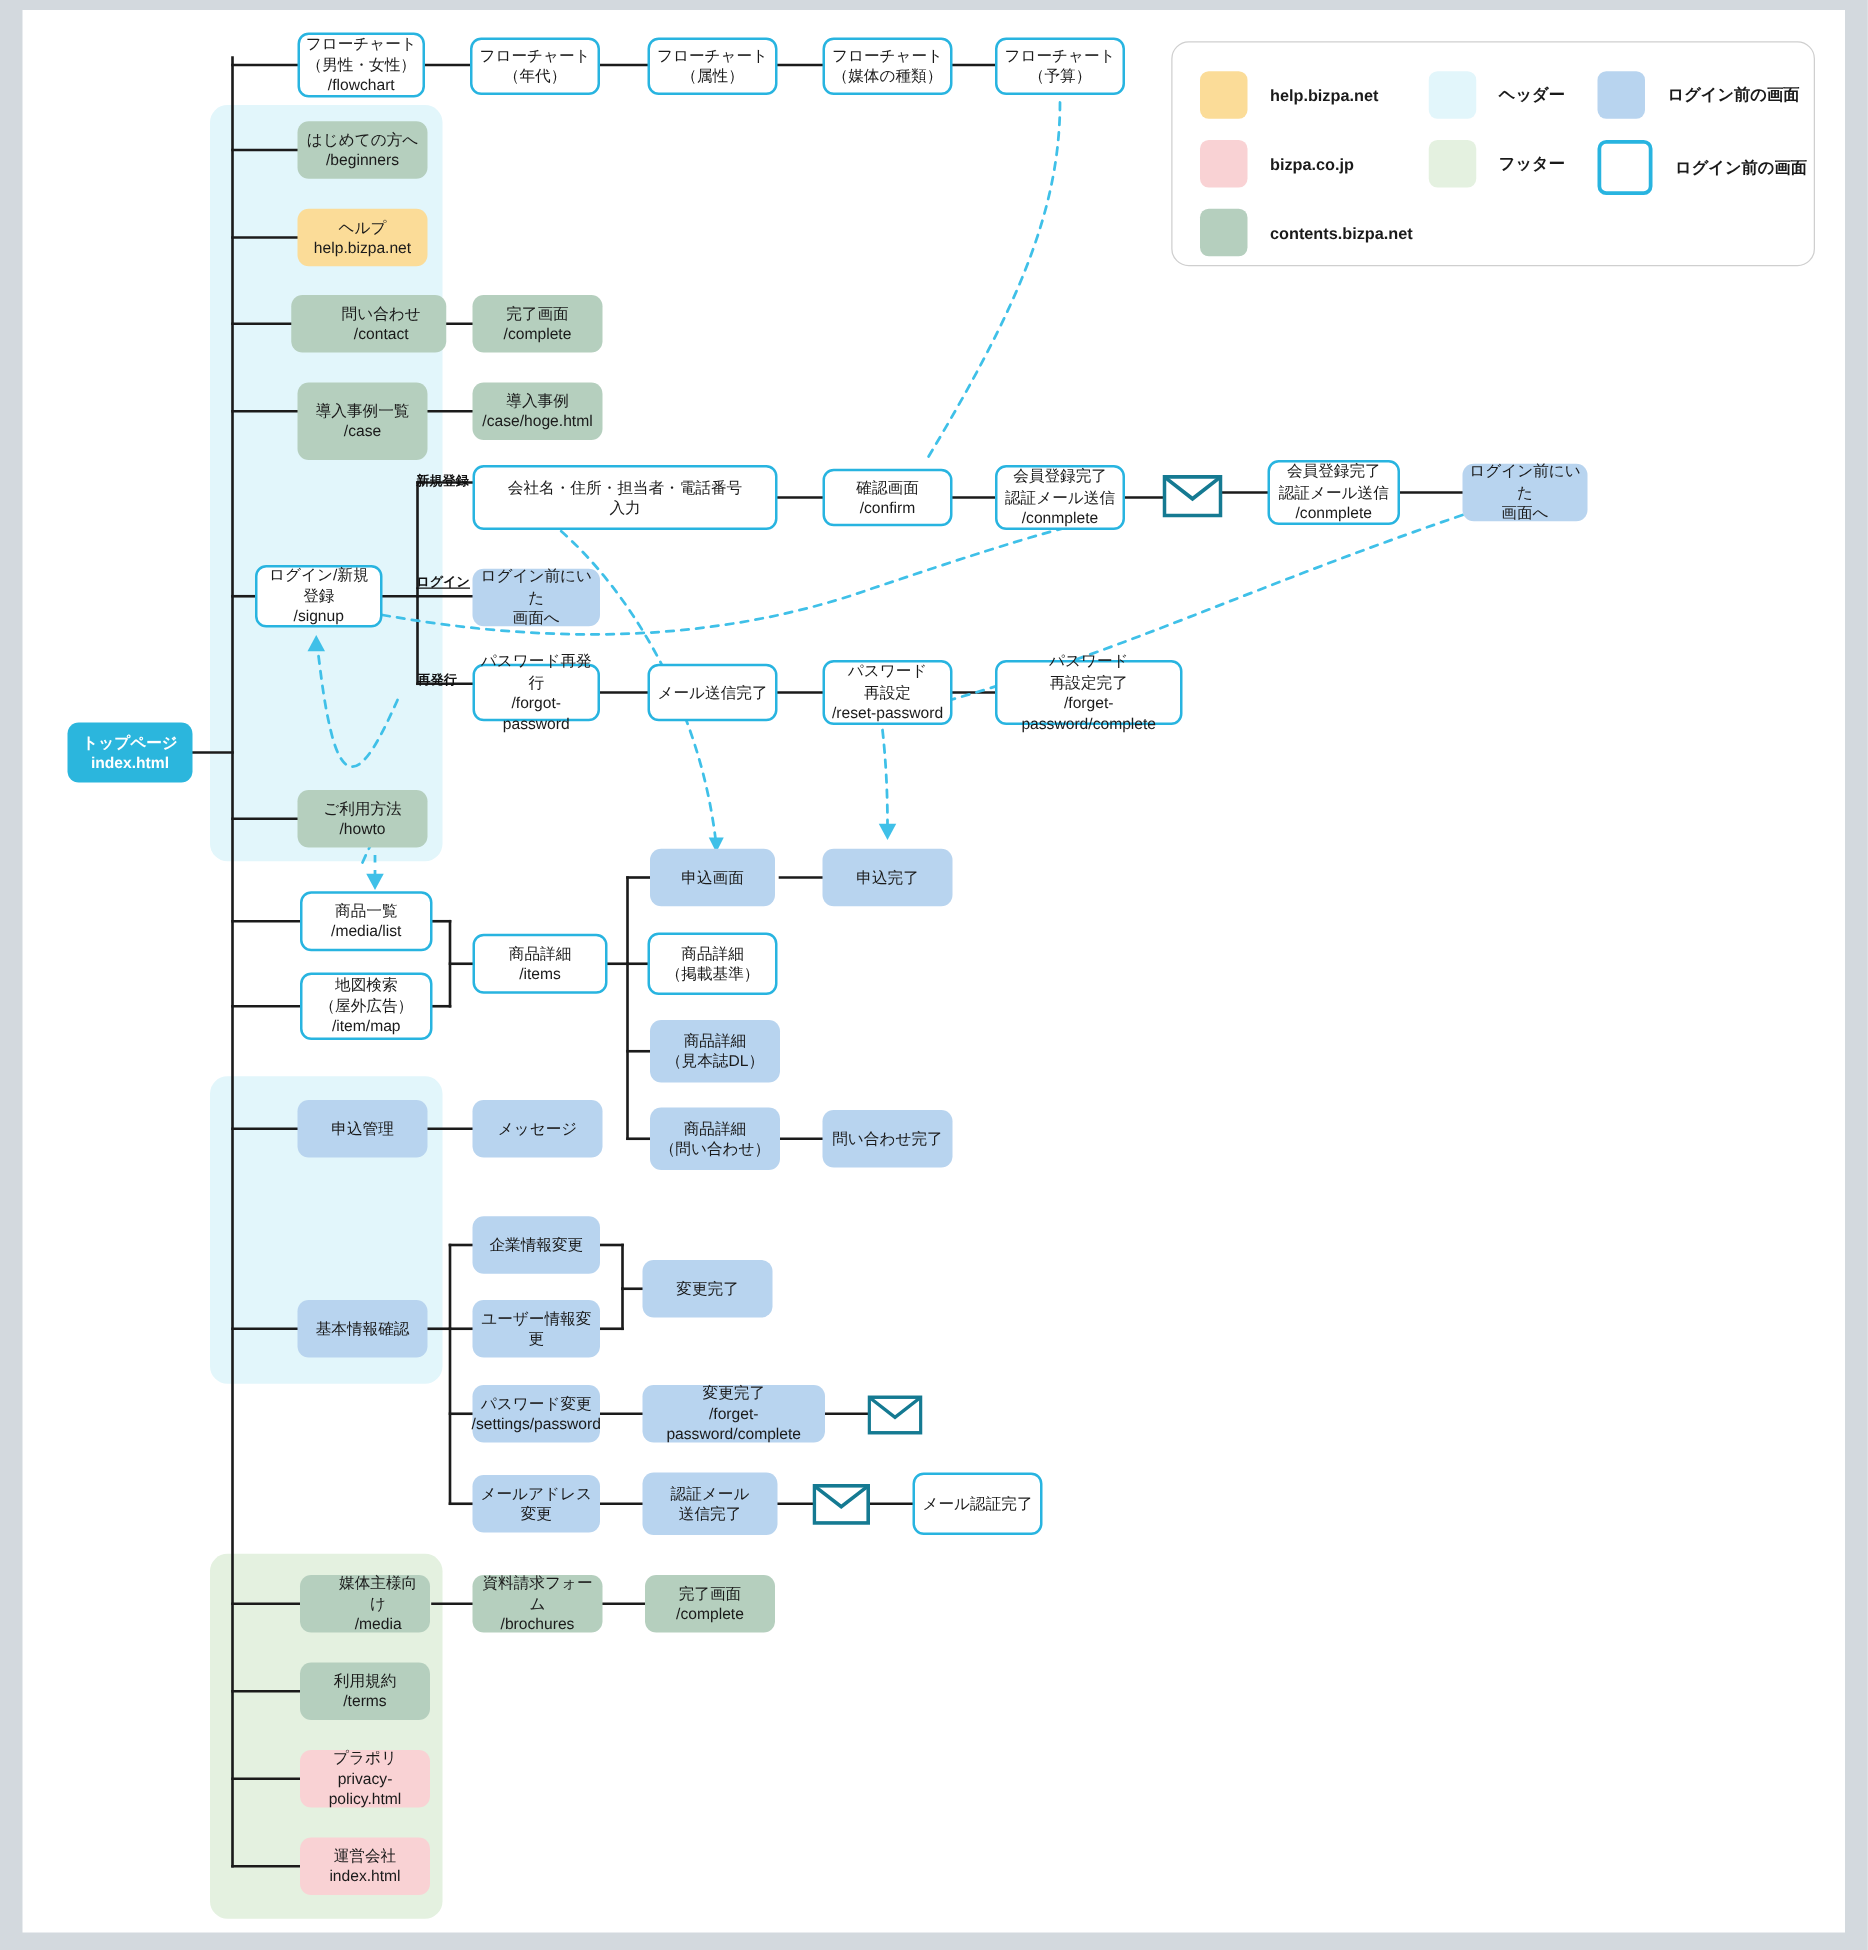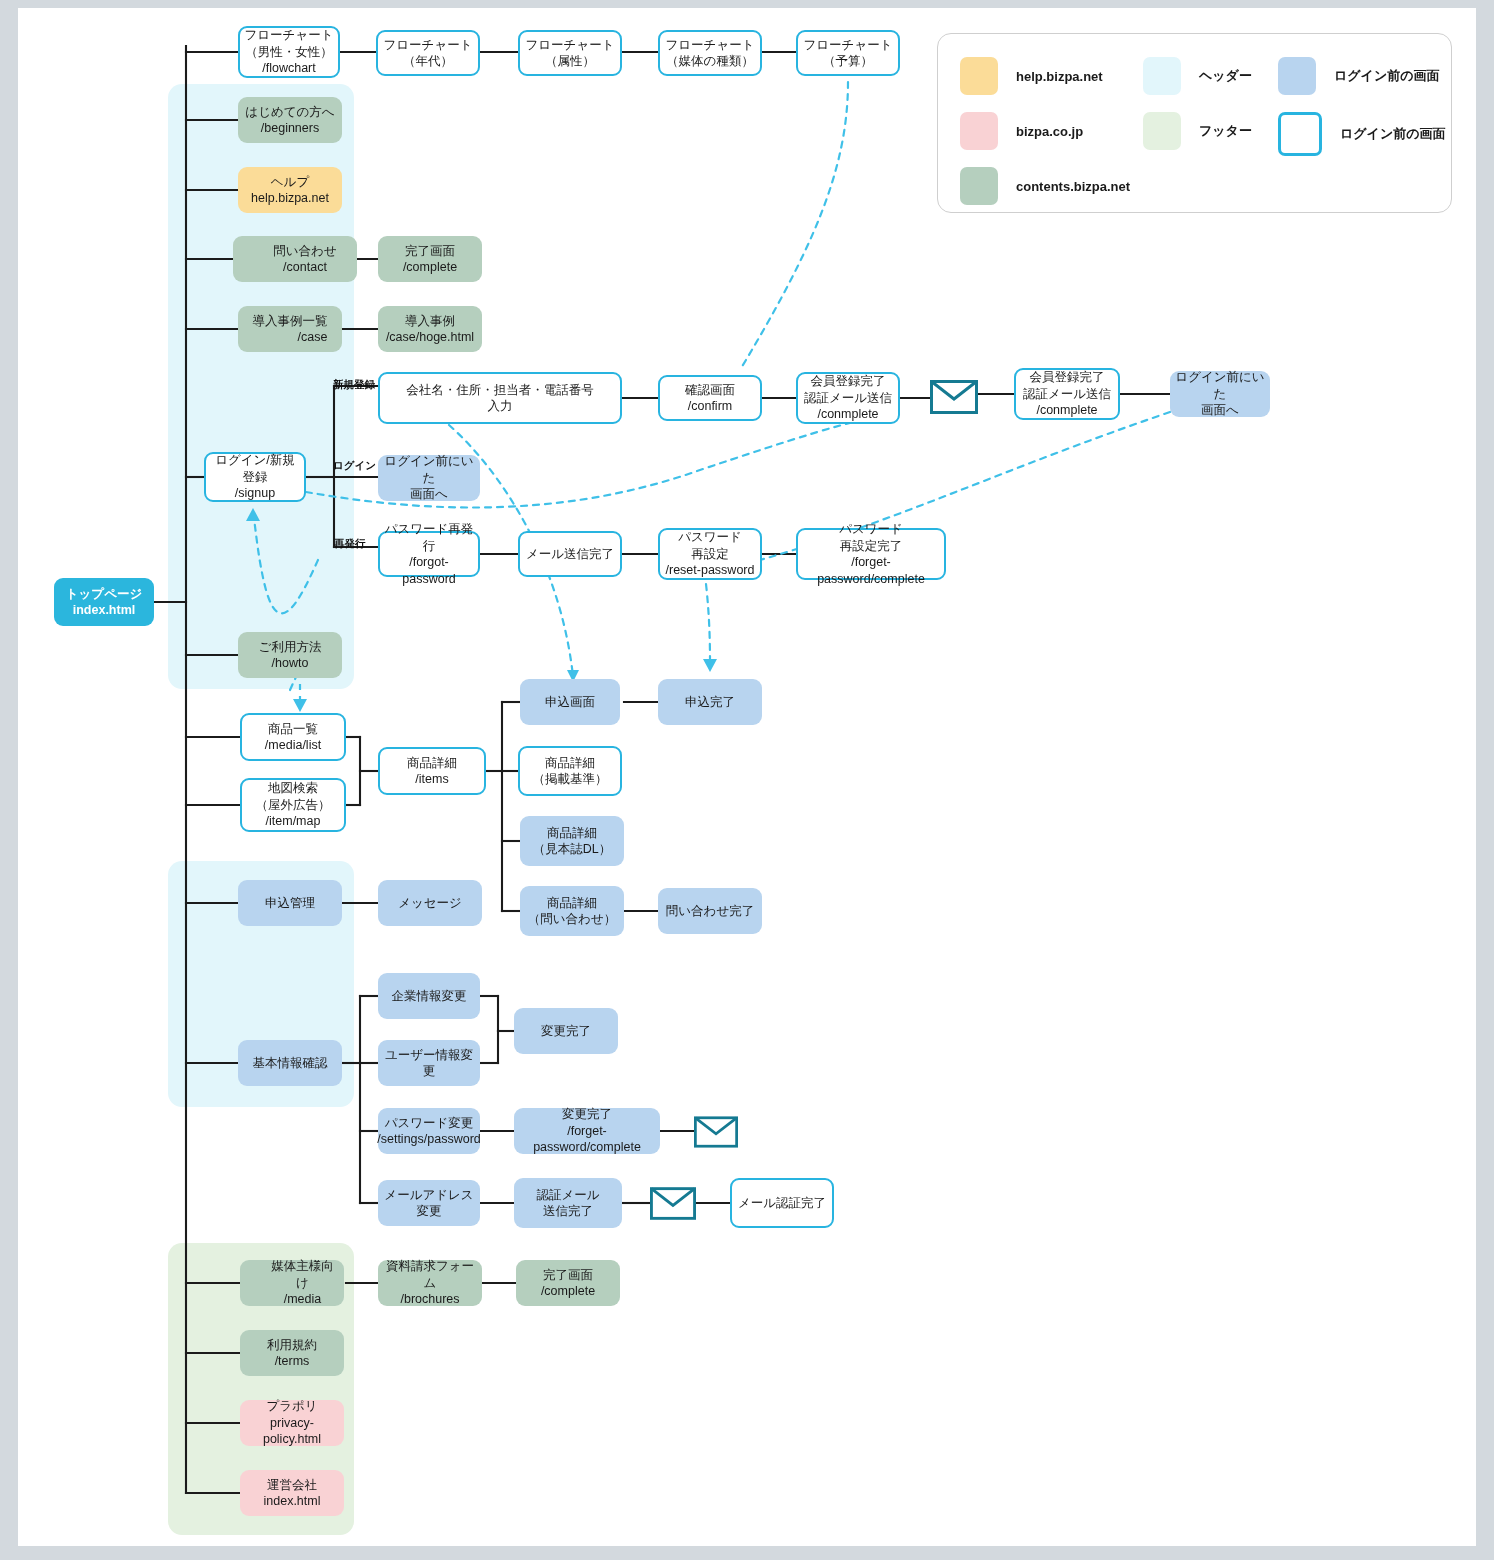--- a/index.html
+++ b/index.html
@@ -160,21 +160,21 @@
 （予算）</div>
 
   <div class="node n-contents" style="left:238px;top:97px;width:104px;height:46px;">はじめての方へ
 /beginners</div>
   <div class="node n-help" style="left:238px;top:167px;width:104px;height:46px;">ヘルプ
 help.bizpa.net</div>
   <div class="node n-contents" style="left:233px;top:236px;width:124px;height:46px;padding-left:24px;">問い合わせ
 /contact</div>
   <div class="node n-contents" style="left:378px;top:236px;width:104px;height:46px;">完了画面
 /complete</div>
-  <div class="node n-contents" style="left:238px;top:306px;width:104px;height:46px;text-align:right;">導入事例一覧
+  <div class="node n-contents" style="left:238px;top:306px;width:104px;height:62px;">導入事例一覧
 /case</div>
   <div class="node n-contents" style="left:378px;top:306px;width:104px;height:46px;">導入事例
 /case/hoge.html</div>
 
   <div class="node n-pre" style="left:204px;top:452px;width:102px;height:50px;">ログイン/新規登録
 /signup</div>
 
   <div class="node n-pre" style="left:378px;top:372px;width:244px;height:52px;">会社名・住所・担当者・電話番号
 入力</div>
   <div class="node n-pre" style="left:658px;top:375px;width:104px;height:46px;">確認画面
@@ -264,21 +264,21 @@
     </svg>
   </div>
   <div class="env" style="left:650px;top:1187px;">
     <svg width="46" height="33" viewBox="0 0 48 34">
       <rect x="1.5" y="1.5" width="45" height="31" fill="#ffffff" stroke="#157a92" stroke-width="3"></rect>
       <path d="M1.5 1.5 L24 19 L46.5 1.5" fill="none" stroke="#157a92" stroke-width="3"></path>
     </svg>
   </div>
 
   <div class="edgelabel" style="left:333px;top:378px;">新規登録</div>
-  <div class="edgelabel" style="left:333px;top:459px;">ログイン</div>
+  <div class="edgelabel" style="left:333px;top:459px;text-decoration:underline;">ログイン</div>
   <div class="edgelabel" style="left:334px;top:537px;">再発行</div>
 
   <div id="legend">
     <div class="lg-item" style="left:22px;top:23px;">
       <div class="lg-sw" style="background:#fbdc98;"></div>
       <div class="lg-tx">help.bizpa.net</div>
     </div>
     <div class="lg-item" style="left:22px;top:78px;text-align:center;">
       <div class="lg-sw" style="background:#f9d2d4;"></div>
       <div class="lg-tx">bizpa.co.jp</div>

